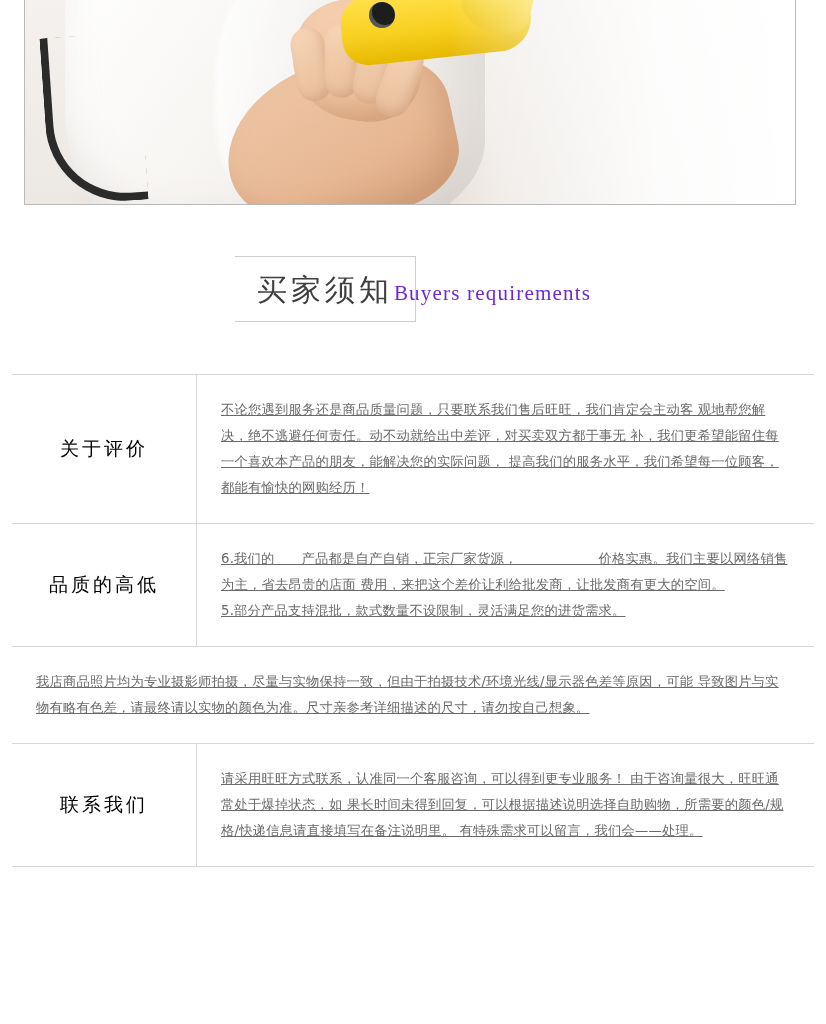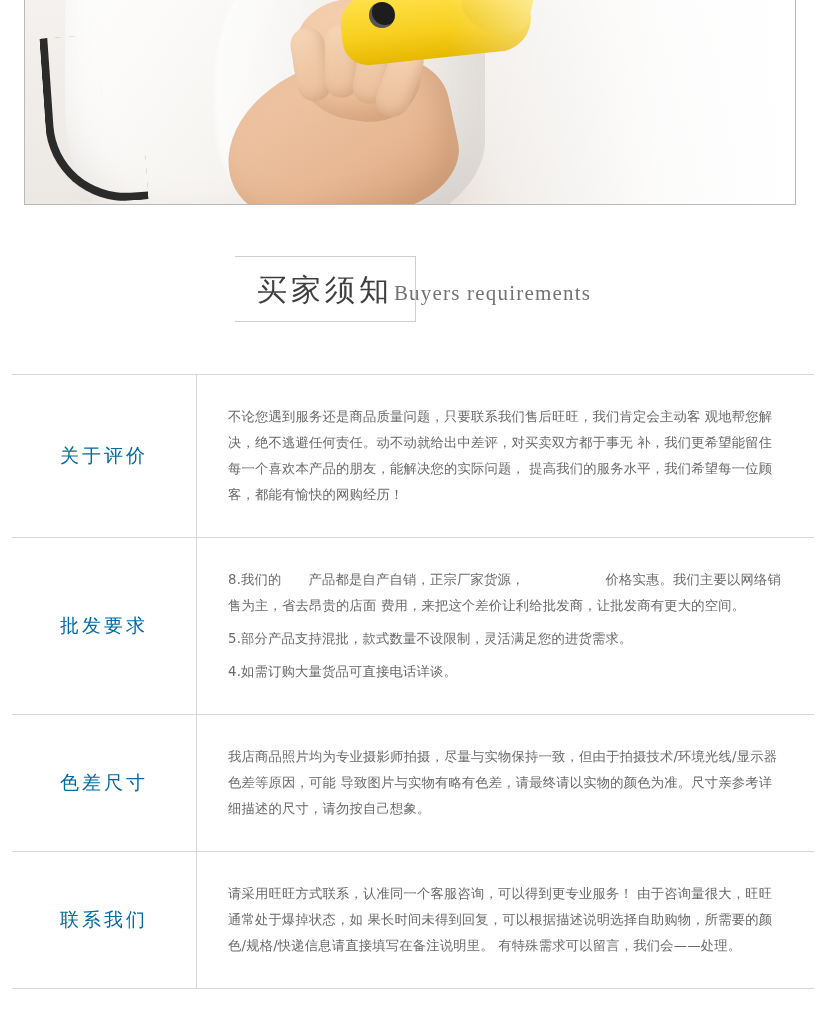--- a/index.html
+++ b/index.html
@@ -165,21 +165,21 @@
   }
   .title-cn {
     font-size: 30px;
     letter-spacing: 4px;
     color: #3f3f3f;
     font-family: "DejaVu Sans", "Liberation Sans", sans-serif;
     line-height: 1;
   }
   .title-en {
     font-size: 21px;
-    color: #737373;
+    color: #6d28d9;
     letter-spacing: 1.2px;
     font-family: "Liberation Serif", "DejaVu Serif", serif;
     margin-left: -34px;
     padding-bottom: 2px;
   }
 
   
   .table {
     margin: 14px 12px 0 12px;
     border-top: 1px solid #d7d7d7;
@@ -189,34 +189,34 @@
     border-bottom: 1px solid #d7d7d7;
     align-items: stretch;
   }
   .row-label {
     width: 184px;
     min-width: 184px;
     display: flex;
     align-items: center;
     justify-content: center;
     border-right: 1px solid #d7d7d7;
-    color: #0369a1;
+    color: #000000;
     font-size: 19px;
     letter-spacing: 3px;
     padding: 22px 0;
   }
   .row-body {
     flex: 1;
     padding: 22px 22px 22px 24px;
     color: #6a6a6a;
     font-size: 13.3px;
     line-height: 26px;
     letter-spacing: .2px;
   }
-  .row-body p { margin: 7px; }
+  .row-body p { margin: 0; text-decoration: underline; }
   .row-body p + p { margin-top: 0; }
   .gap-p { margin-top: 18px !important; }
 </style>
 </head>
 <body>
 
 <div class="hero">
   <div class="hero-frame">
     <div class="hero-photo">
       <div class="blouse">
@@ -250,30 +250,28 @@
 <div class="table">
 
   <div class="row">
     <div class="row-label">关于评价</div>
     <div class="row-body">
       <p>不论您遇到服务还是商品质量问题，只要联系我们售后旺旺，我们肯定会主动客 观地帮您解决，绝不逃避任何责任。动不动就给出中差评，对买卖双方都于事无 补，我们更希望能留住每一个喜欢本产品的朋友，能解决您的实际问题， 提高我们的服务水平，我们希望每一位顾客，都能有愉快的网购经历！</p>
     </div>
   </div>
 
   <div class="row">
-    <div class="row-label">批发要求</div>
-    <div class="row-body">
-      <p>8.我们的　　产品都是自产自销，正宗厂家货源，　　　　　　价格实惠。我们主要以网络销售为主，省去昂贵的店面 费用，来把这个差价让利给批发商，让批发商有更大的空间。</p>
+    <div class="row-label">品质的高低</div>
+    <div class="row-body">
+      <p>6.我们的　　产品都是自产自销，正宗厂家货源，　　　　　　价格实惠。我们主要以网络销售为主，省去昂贵的店面 费用，来把这个差价让利给批发商，让批发商有更大的空间。</p>
       <p>5.部分产品支持混批，款式数量不设限制，灵活满足您的进货需求。</p>
-      <p>4.如需订购大量货品可直接电话详谈。</p>
-    </div>
-  </div>
-
-  <div class="row">
-    <div class="row-label">色差尺寸</div>
+    </div>
+  </div>
+
+  <div class="row">
     <div class="row-body">
       <p>我店商品照片均为专业摄影师拍摄，尽量与实物保持一致，但由于拍摄技术/环境光线/显示器色差等原因，可能 导致图片与实物有略有色差，请最终请以实物的颜色为准。尺寸亲参考详细描述的尺寸，请勿按自己想象。</p>
     </div>
   </div>
 
   <div class="row">
     <div class="row-label">联系我们</div>
     <div class="row-body">
       <p>请采用旺旺方式联系，认准同一个客服咨询，可以得到更专业服务！ 由于咨询量很大，旺旺通常处于爆掉状态，如 果长时间未得到回复，可以根据描述说明选择自助购物，所需要的颜色/规格/快递信息请直接填写在备注说明里。 有特殊需求可以留言，我们会——处理。</p>
     </div>

